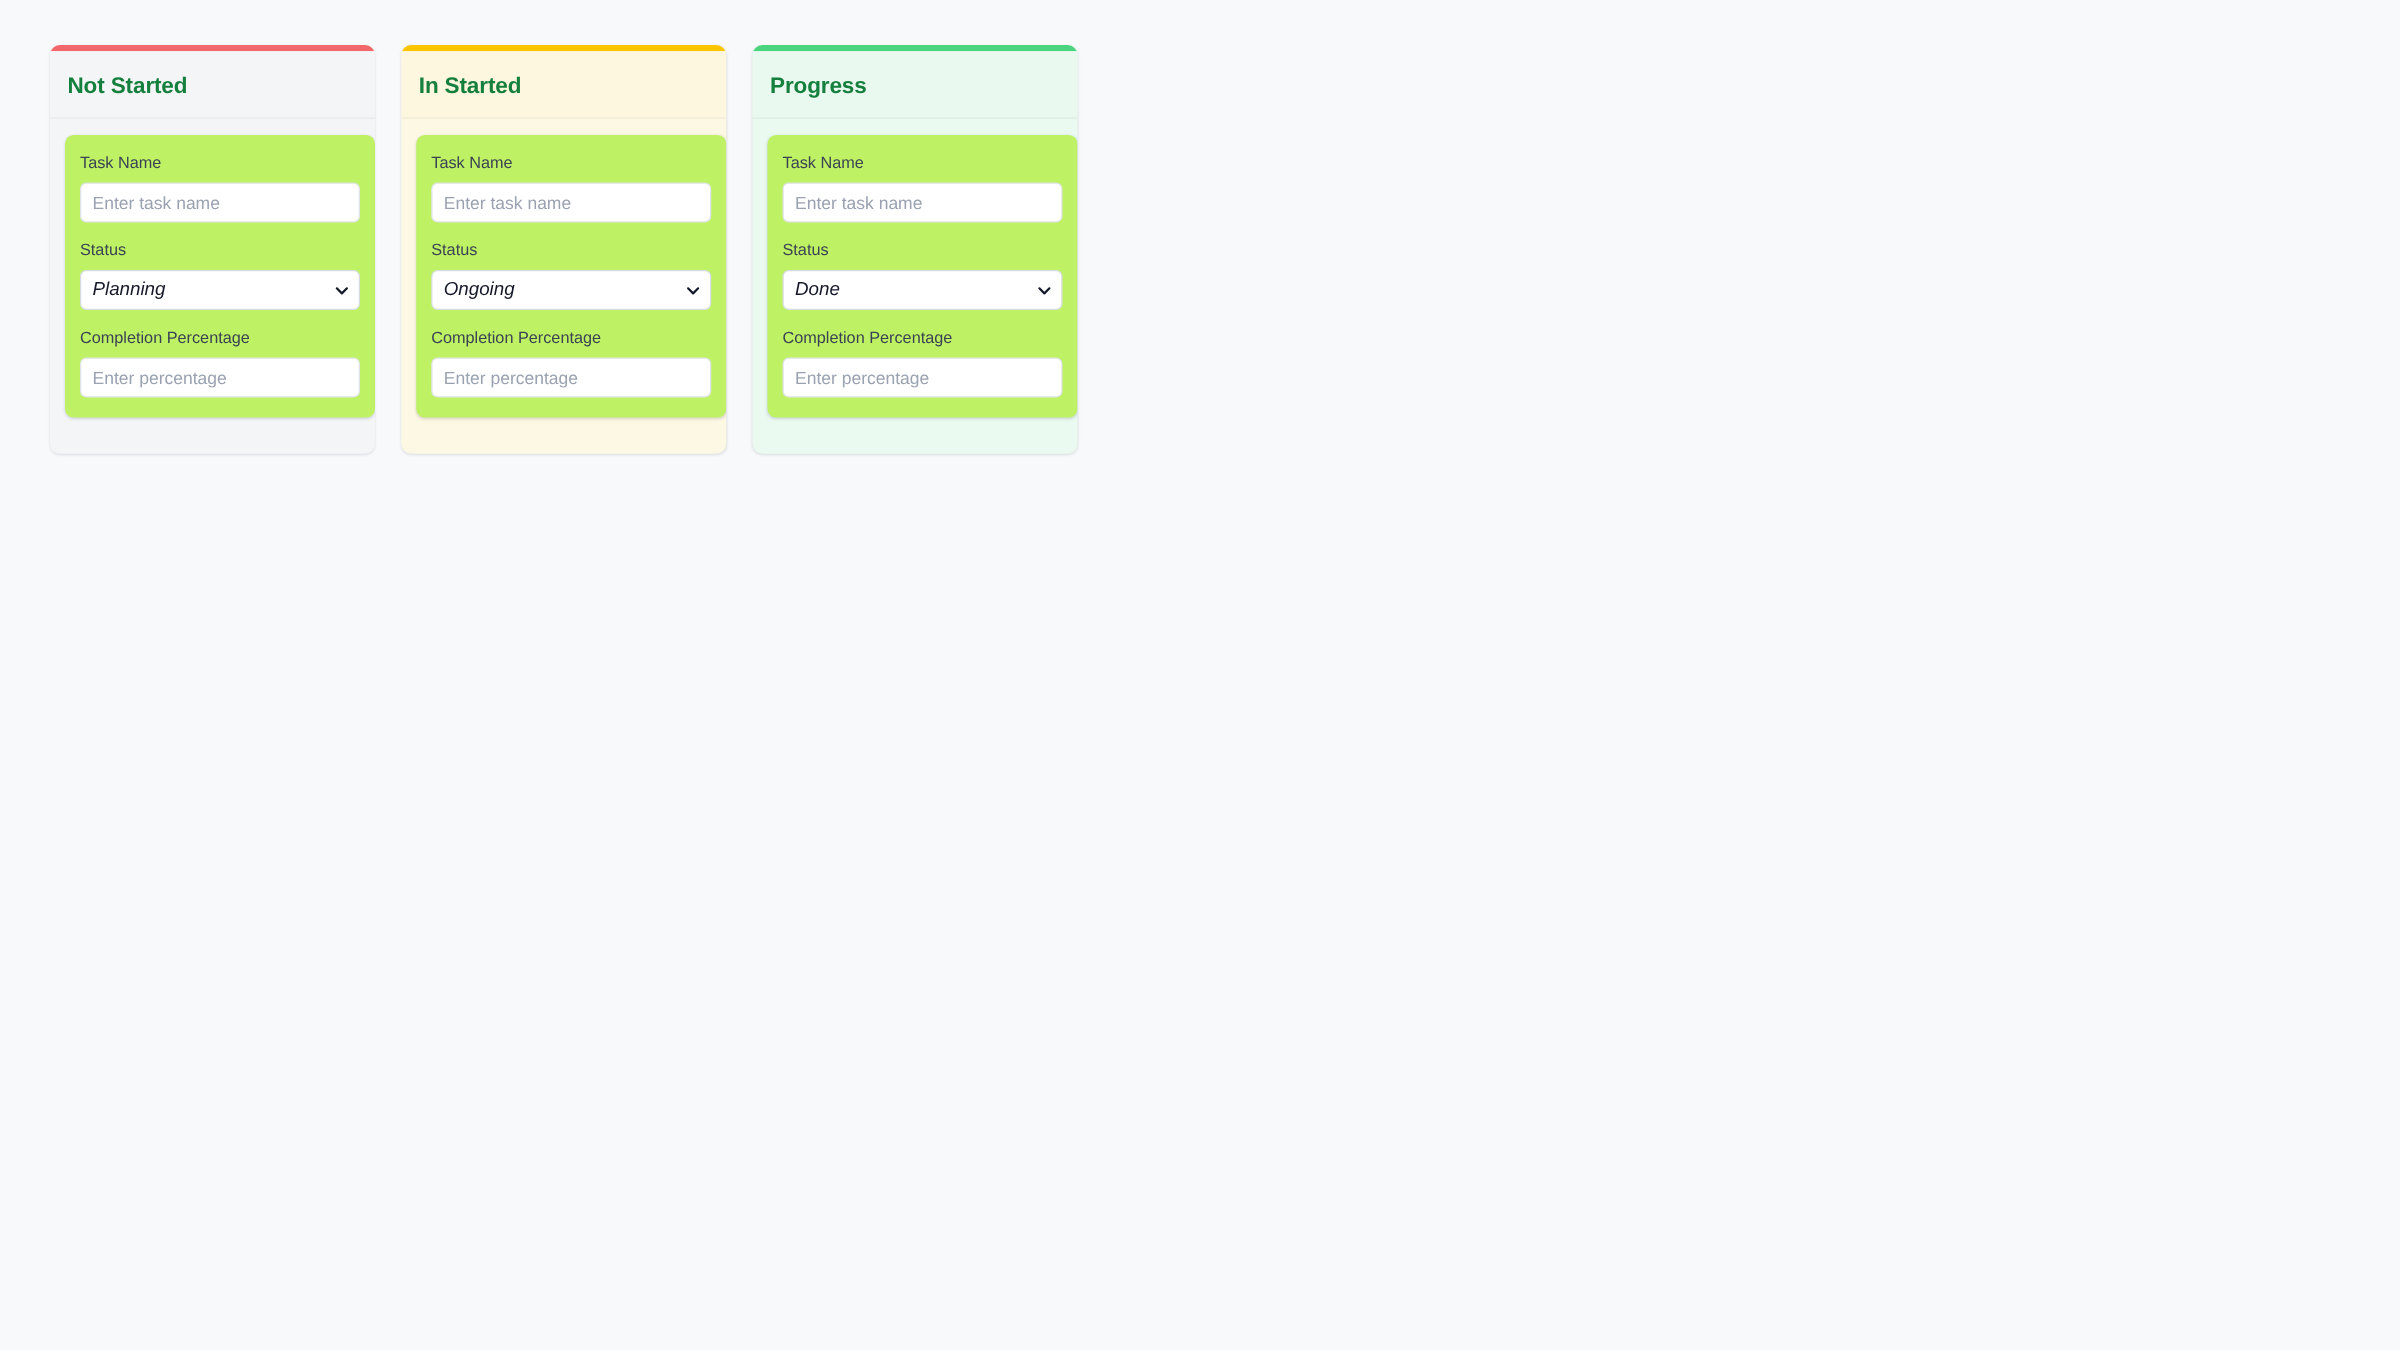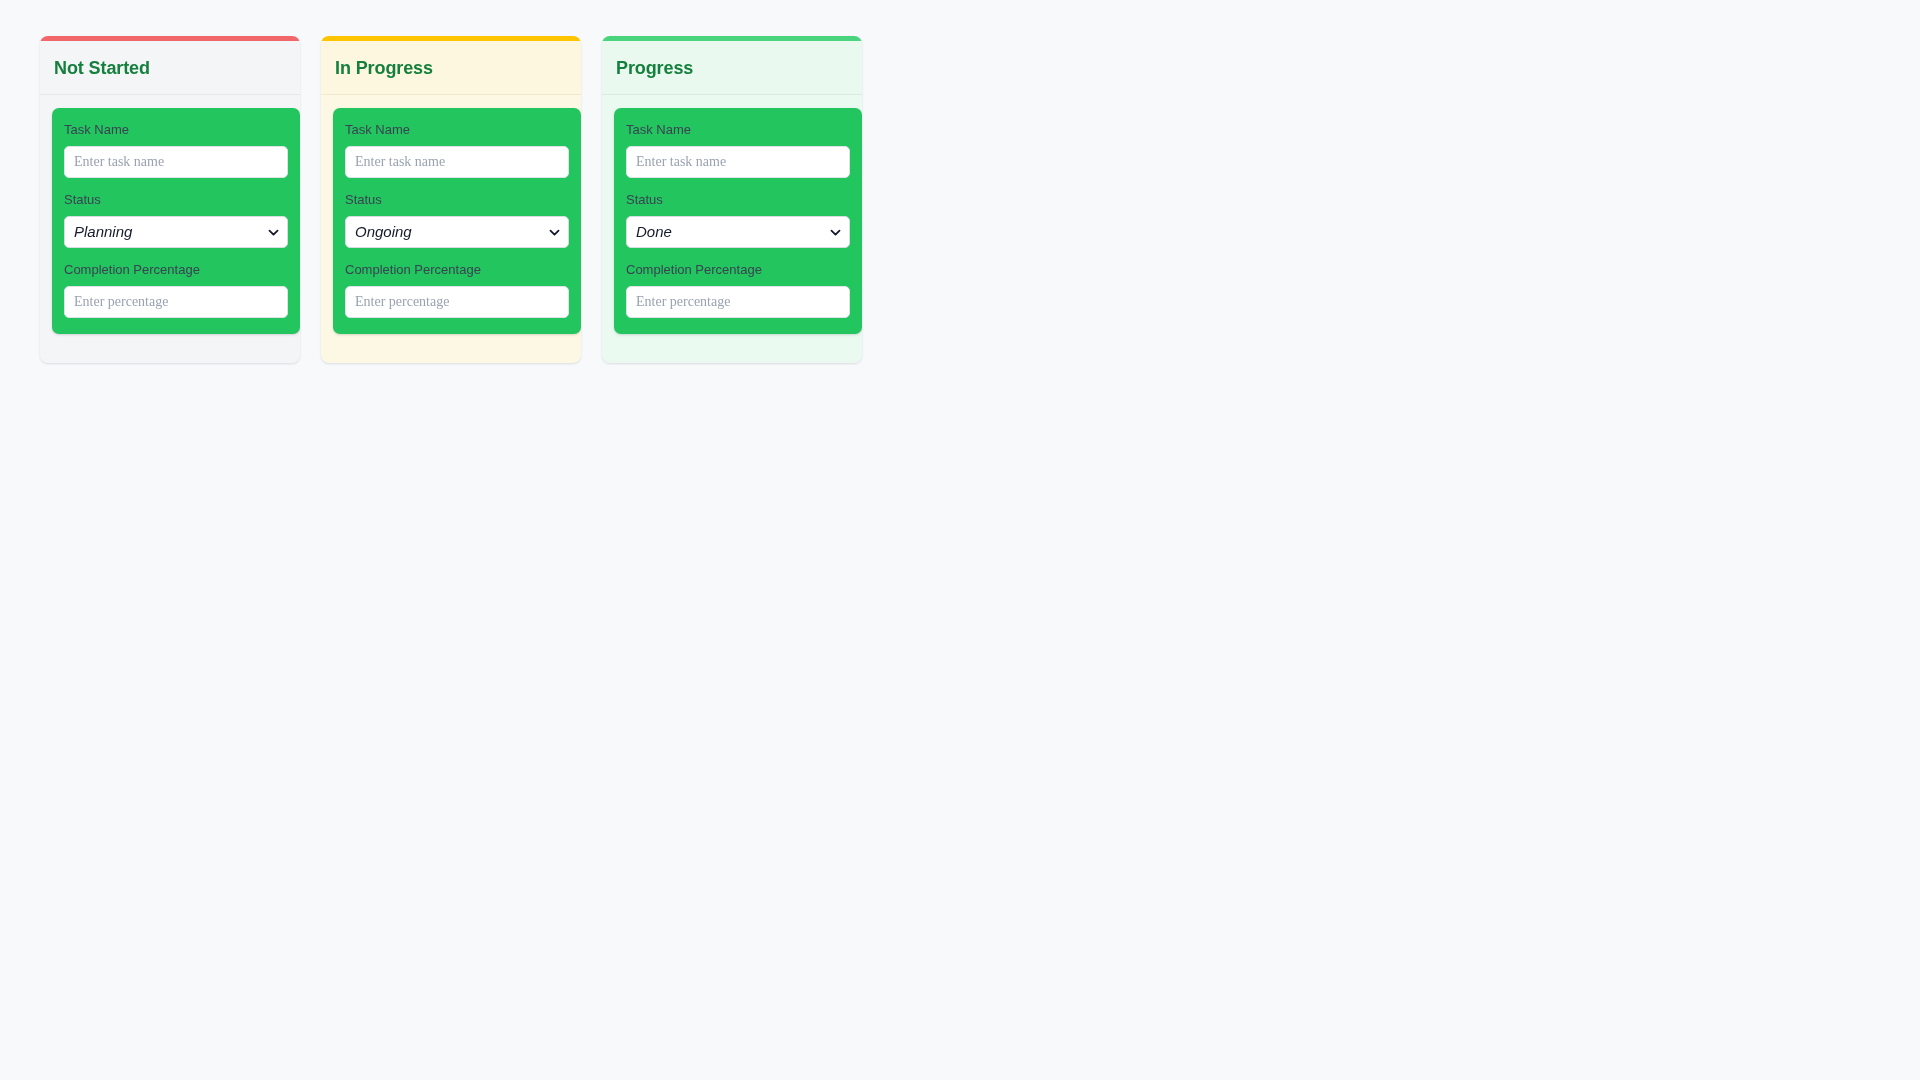--- a/index.html
+++ b/index.html
@@ -49,21 +49,21 @@
     margin: 0;
     font-size: 18px;
     line-height: 22px;
     font-weight: bold;
     color: #15803d;
     letter-spacing: -0.1px;
   }
 
   
   .form-card {
-    background: #22c55e;
+    background: #bef264;
     margin: 13px 0 0 12px;
     border-radius: 7px;
     padding: 14px 12px 16px 12px;
     box-shadow: 0 1px 3px rgba(16,24,40,0.10), 0 1px 2px rgba(16,24,40,0.06);
   }
 
   .field { margin-bottom: 0; }
   .field + .field { margin-top: 14px; }
 
   .field-label {
@@ -74,21 +74,21 @@
     margin-bottom: 8px;
     font-weight: normal;
   }
 
   .text-input {
     display: block;
     width: 100%;
     height: 32px;
     padding: 4px 9px;
     font-size: 14px;
-    font-family: Liberation Serif, serif;
+    font-family: Liberation Sans, sans-serif;
     color: #1e2432;
     background: #ffffff;
     border: 1px solid #dfe3e8;
     border-radius: 5px;
     outline: none;
   }
   .text-input::placeholder { color: #9aa2b1; opacity: 1; }
 
   
   .select-wrap { position: relative; }
@@ -156,21 +156,21 @@
         <label class="field-label">Completion Percentage</label>
         <input class="text-input" type="text" placeholder="Enter percentage" style="">
       </div>
 
     </div>
   </section>
 
   <section class="column" style="background: rgb(253, 248, 227);">
     <div class="accent-bar" style="background: rgb(252, 197, 0);"></div>
     <header class="column-header" style="background: rgb(253, 247, 223);">
-      <h2 class="column-title">In Progress</h2>
+      <h2 class="column-title">In Started</h2>
     </header>
 
     <div class="form-card">
 
       <div class="field">
         <label class="field-label">Task Name</label>
         <input class="text-input" type="text" placeholder="Enter task name" style="">
       </div>
 
       <div class="field">

